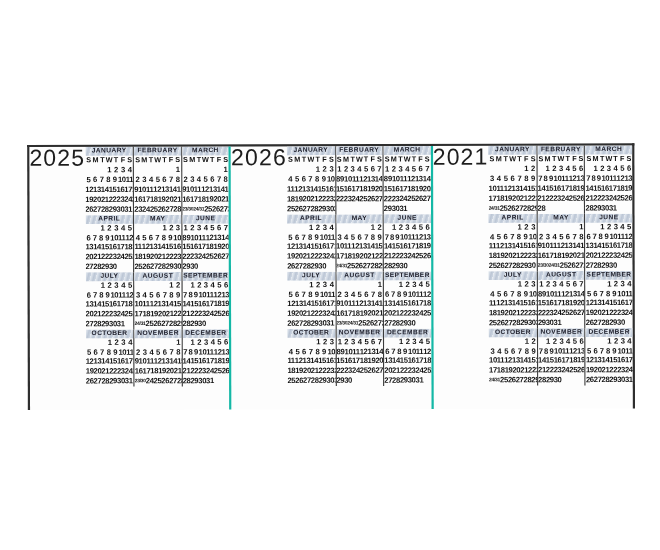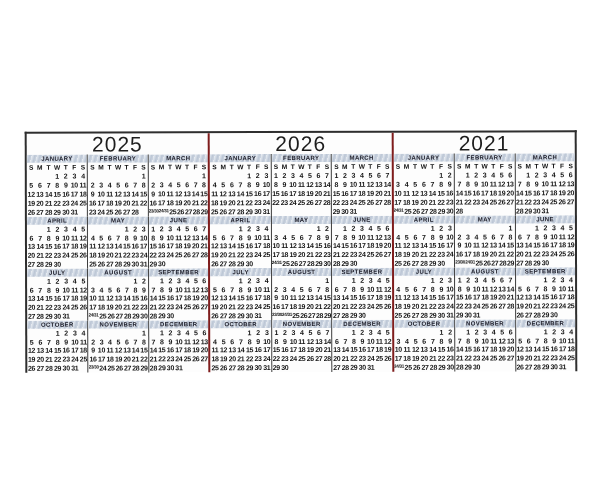--- a/index.html
+++ b/index.html
@@ -21,22 +21,22 @@
     height: 241px;
     box-sizing: border-box;
     border: 2px solid #2e2e2e;
     border-bottom: none;
     background: #fdfdfd;
     display: flex;
     transform: rotate(-0.15deg);
     color: #141414;
   }
 
-  .year { flex: 1 1 0; min-width: 0; display: flex; flex-direction: column; }
-  .year + .year { border-left: 2px solid #7f1d1d; }
+  .year { flex: 1 1 0; min-width: 0; display: flex; }
+  .year + .year { border-left: 2px solid #14b8a6; }
 
   .year-title {
     height: 21px;
     line-height: 22px;
     text-align: center;
     font-size: 21px;
     letter-spacing: 1px;
     color: #1d1d1d;
   }
 

